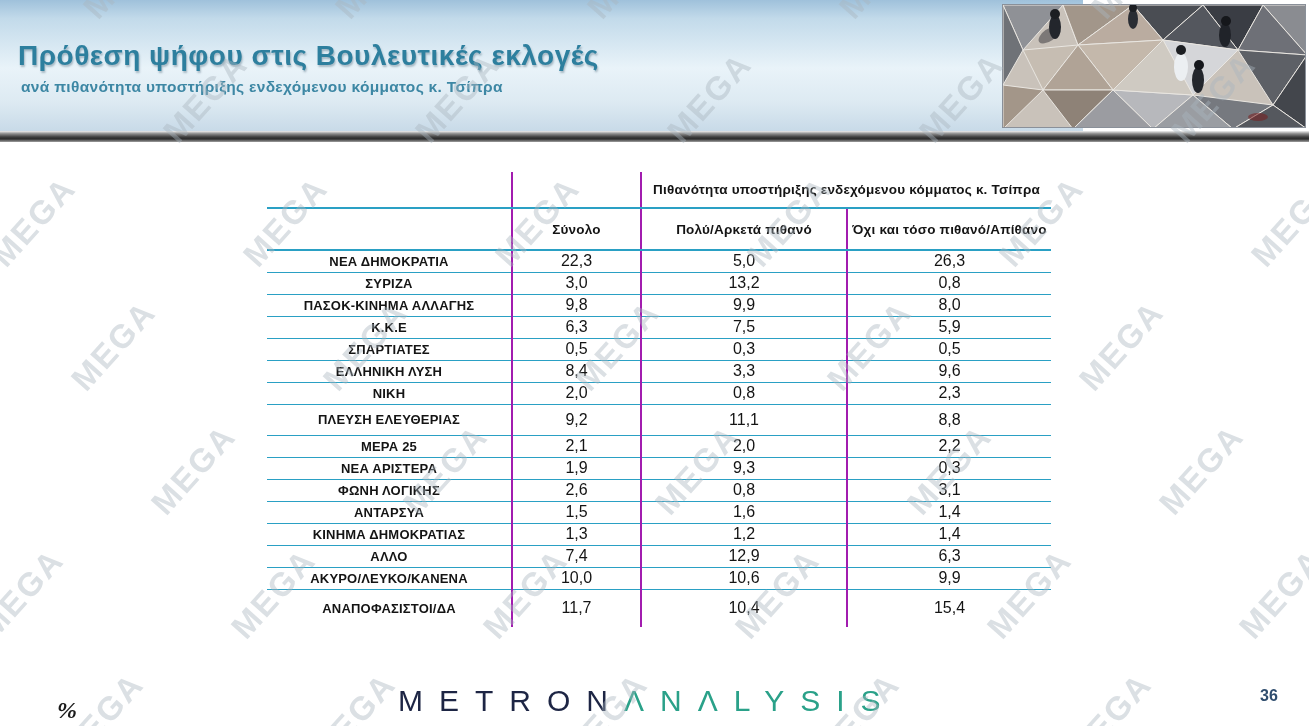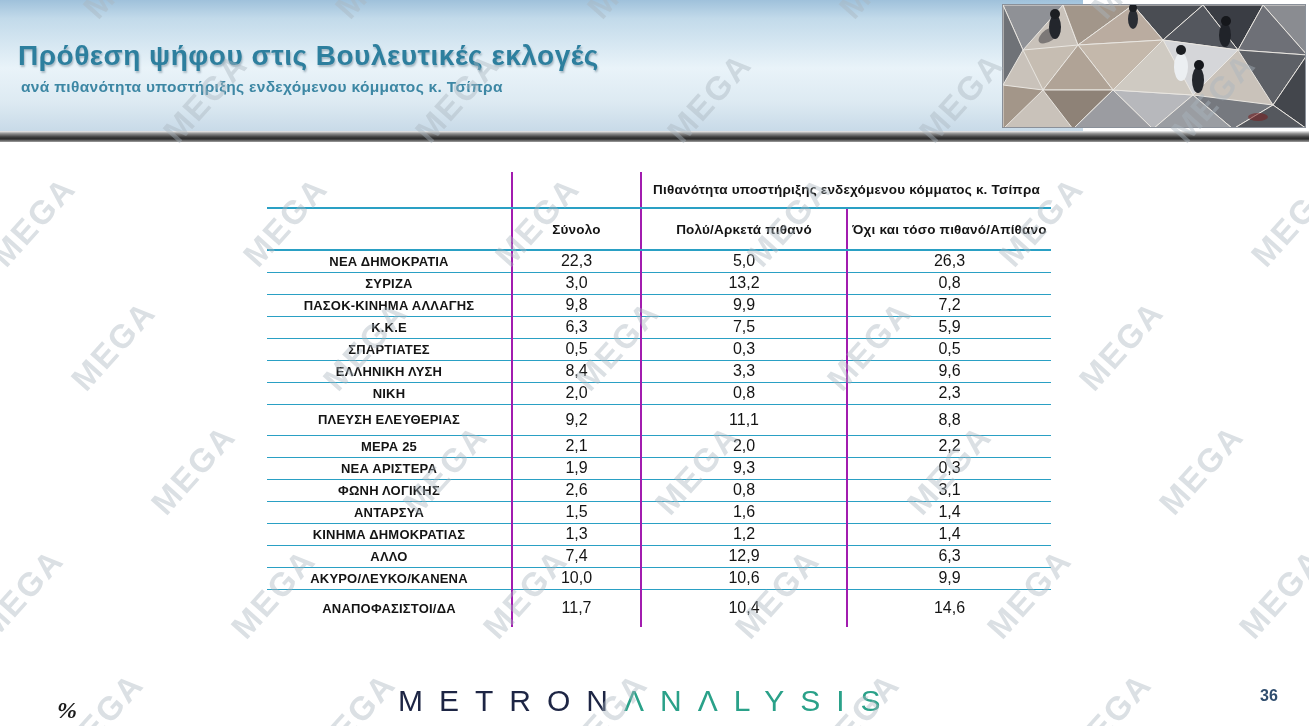--- a/index.html
+++ b/index.html
@@ -170,21 +170,21 @@
         <tr>
           <td class="label-cell vline">ΣΥΡΙΖΑ</td>
           <td class="num-cell vline">3,0</td>
           <td class="num-cell vline">13,2</td>
           <td class="num-cell">0,8</td>
         </tr>
         <tr>
           <td class="label-cell vline">ΠΑΣΟΚ-ΚΙΝΗΜΑ  ΑΛΛΑΓΗΣ</td>
           <td class="num-cell vline">9,8</td>
           <td class="num-cell vline">9,9</td>
-          <td class="num-cell">7,2</td>
+          <td class="num-cell">8,0</td>
         </tr>
         <tr>
           <td class="label-cell vline">Κ.Κ.Ε</td>
           <td class="num-cell vline">6,3</td>
           <td class="num-cell vline">7,5</td>
           <td class="num-cell">5,9</td>
         </tr>
         <tr>
           <td class="label-cell vline">ΣΠΑΡΤΙΑΤΕΣ</td>
           <td class="num-cell vline">0,5</td>
@@ -248,21 +248,21 @@
         <tr>
           <td class="label-cell vline">ΑΚΥΡΟ/ΛΕΥΚΟ/ΚΑΝΕΝΑ</td>
           <td class="num-cell vline">10,0</td>
           <td class="num-cell vline">10,6</td>
           <td class="num-cell">9,9</td>
         </tr>
         <tr>
           <td class="label-cell vline">ΑΝΑΠΟΦΑΣΙΣΤΟΙ/ΔΑ</td>
           <td class="num-cell vline">11,7</td>
           <td class="num-cell vline">10,4</td>
-          <td class="num-cell">14,6</td>
+          <td class="num-cell">15,4</td>
         </tr>
       </tbody>
   </table>
 
   <div class="pct">%</div>
   <div class="brand"><span class="brand-metron">METRON</span><span class="brand-analysis">ΛNΛLYSIS</span></div>
   <div class="page-num">36</div>
 
   <div class="wm-layer">
       <span class="wm" style="left: 72px; top: -45px;">MEGA</span>

